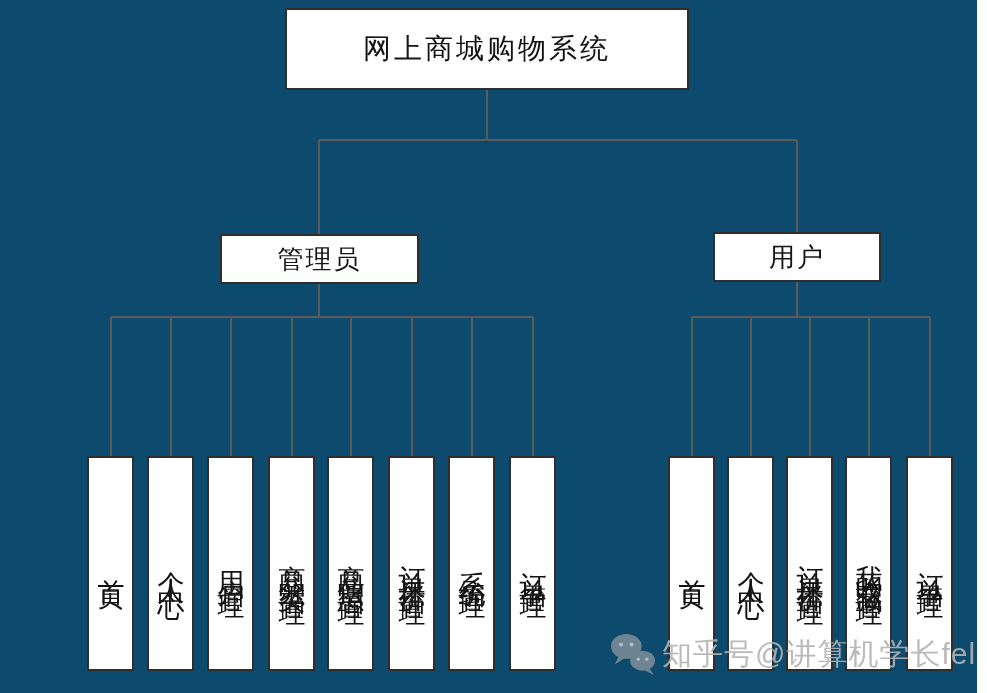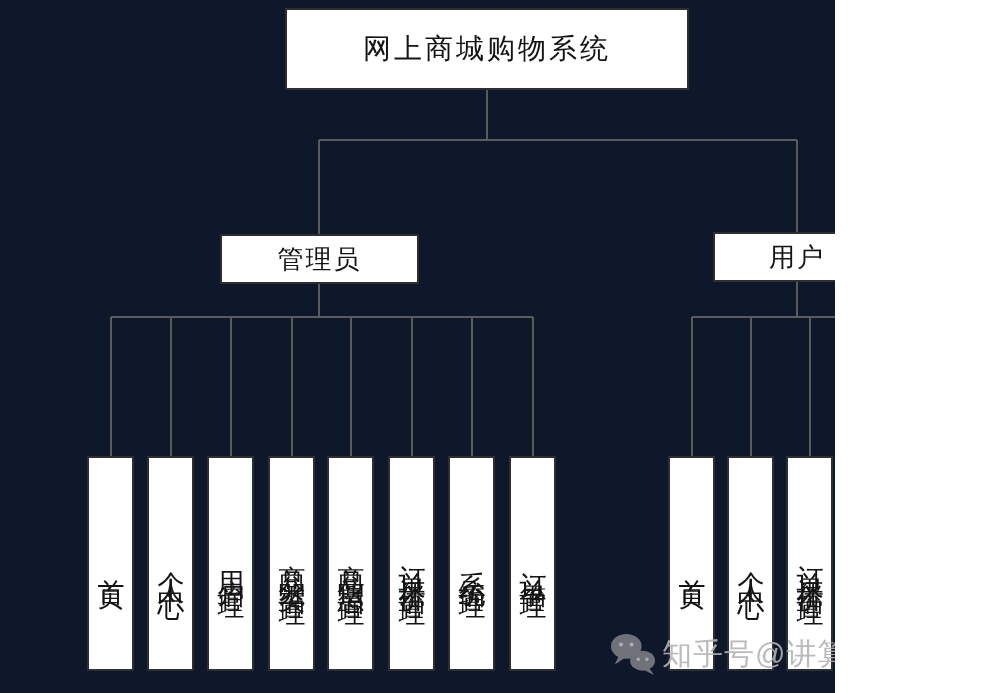--- a/index.html
+++ b/index.html
@@ -1,17 +1,17 @@
 <!DOCTYPE html>
 <html><head>
 <meta charset="utf-8">
 <style>
   html,body{margin:0;padding:0;background:#ffffff;}
   body{font-family:"Liberation Sans","DejaVu Sans",sans-serif;color:#141414;}
-  .stage{position:relative;width:835px;height:693px;background:#0f172a;overflow:hidden;}
+  .stage{position:relative;width:977px;height:693px;background:#0c4a6e;overflow:hidden;}
   .connectors{position:absolute;left:0;top:0;width:987px;height:693px;z-index:1;shape-rendering:crispEdges;}
   .node{position:absolute;box-sizing:border-box;background:#ffffff;border:2px solid #2e2e2e;
         display:flex;align-items:center;justify-content:center;z-index:2;}
   .node-root{left:285px;top:8px;width:404px;height:82px;font-size:28px;letter-spacing:3px;}
   .node-admin{left:220px;top:234px;width:199px;height:50px;font-size:26px;letter-spacing:2px;}
   .node-user{left:713px;top:232px;width:168px;height:50px;font-size:26px;letter-spacing:2px;}
   .leaf{position:absolute;top:456px;width:47px;height:215px;box-sizing:border-box;
         background:#ffffff;border:2px solid #2e2e2e;display:flex;align-items:center;
         justify-content:center;z-index:2;}
   .leaf span{writing-mode:vertical-rl;text-orientation:upright;font-size:27px;

